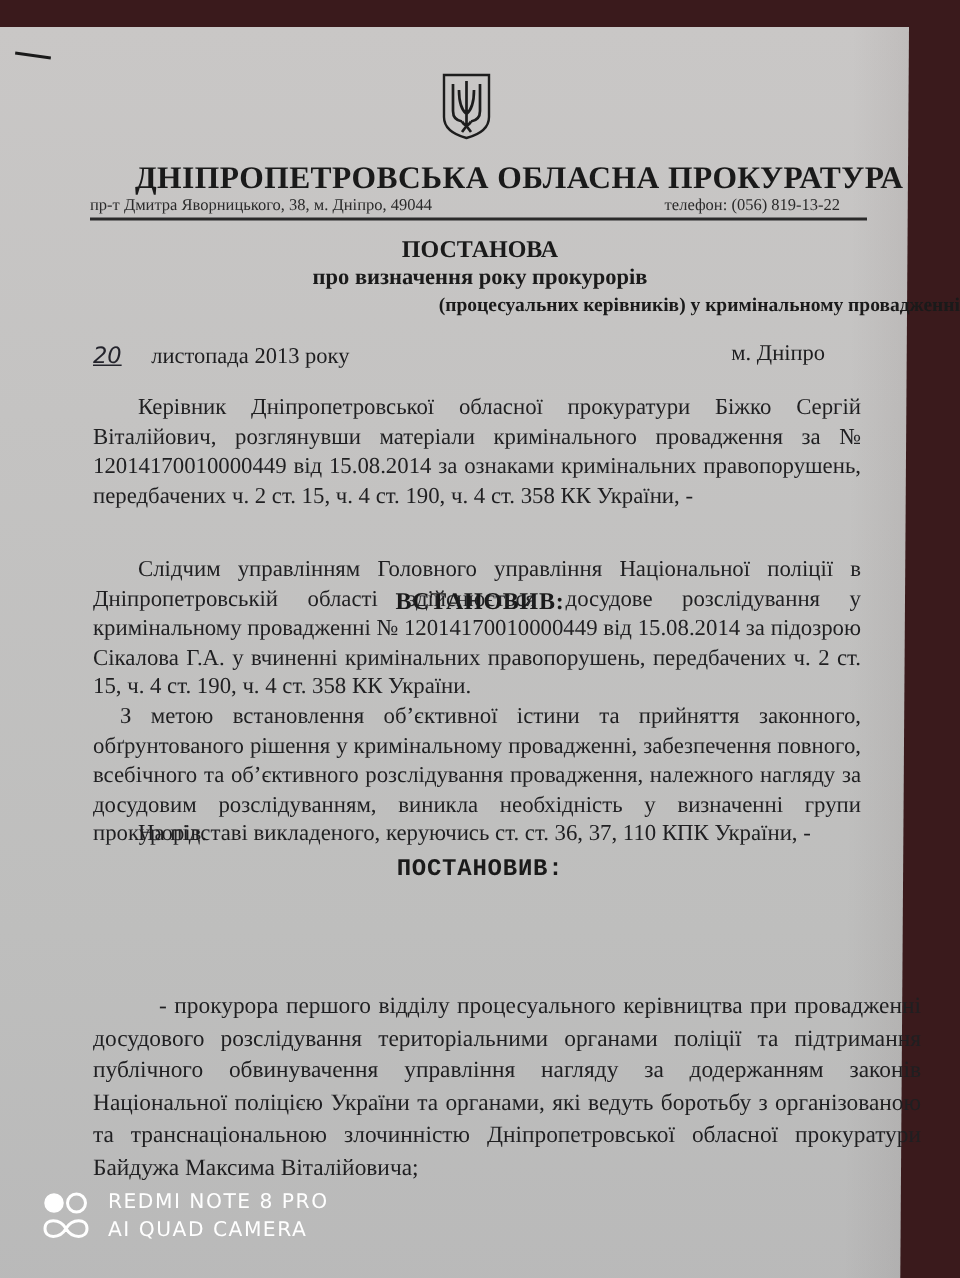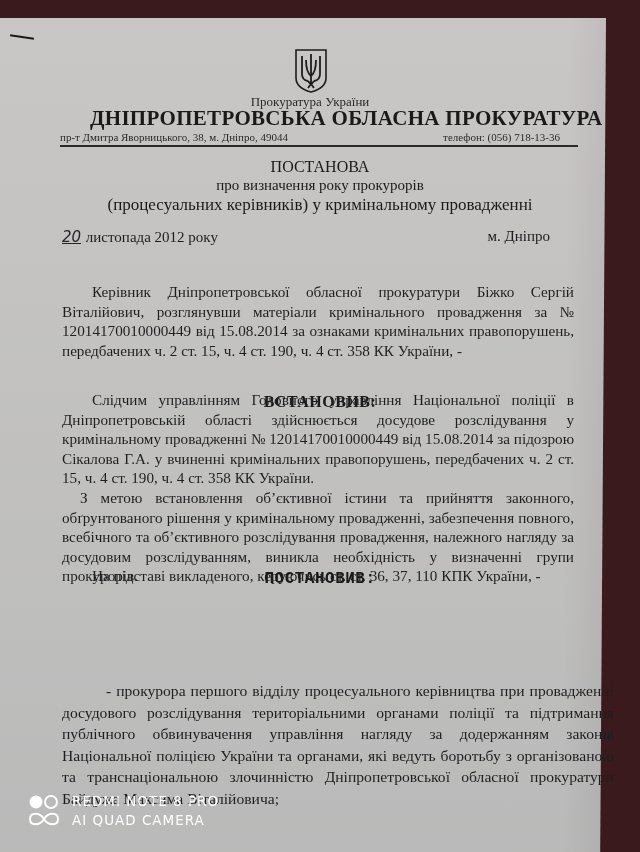--- a/index.html
+++ b/index.html
@@ -35,37 +35,37 @@
     font-size: 21px; font-weight: bold; letter-spacing: 0.3px; color: #1a1a1a;
     white-space: nowrap;
   }
   .addr-row {
     position: absolute; left: 60px; top: 131px; width: 518px;
     font-size: 11px; color: #2a2a2a; display: flex; justify-content: space-between;
     border-bottom: 2px solid #2a2a2a; padding-bottom: 2px;
   }
   .addr-row .phone { padding-right: 18px; }
   .title {
-    position: absolute; left: 0; width: 640px; text-align: center; font-weight: normal;
+    position: absolute; left: 0; width: 640px; text-align: center; font-weight: bold;
     color: #1a1a1a;
   }
   .t1 { top: 158px; font-size: 16px; }
   .t2 { top: 177px; font-size: 15px; }
-  .t3 { top: 195px; font-size: 17px; }
+  .t3 { top: 195px; font-size: 13px; text-align: right; }
   .date-row {
     position: absolute; left: 62px; top: 228px; width: 488px;
     font-size: 15px; display: flex; justify-content: space-between;
   }
   .handwritten {
     font-family: "DejaVu Sans", sans-serif; font-style: italic; font-size: 15px;
-    color: #24242c; text-decoration: underline; margin-right: 1px;
+    color: #24242c; text-decoration: underline; margin-right: 16px;
   }
   .para {
     position: absolute; left: 62px; width: 512px; font-size: 15.2px; line-height: 19.5px;
-    text-align: justify; color: #1f1f21; margin-top: 20px;
+    text-align: justify; color: #1f1f21;
   }
   .indent { text-indent: 30px; }
   .heading {
     position: absolute; left: 0; width: 640px; text-align: center; font-weight: bold;
     font-size: 16px; letter-spacing: 0.5px; color: #1a1a1a;
   }
   .p1 { top: 262px; }
   .h1 { top: 360px; margin-top: 33px; }
   .p2 { top: 370px; }
   .p4 { top: 468px; text-indent: 18px; }
@@ -88,35 +88,34 @@
 </div>
 <div class="pen-mark"></div>
 
 <div class="content">
 
   <svg class="trident" viewBox="0 0 34 46">
     <path d="M2 2 H32 V30 Q32 40 17 44 Q2 40 2 30 Z" fill="none" stroke="#1d1d1d" stroke-width="1.6"></path>
     <path d="M8 8 V26 Q8 32 14 33 M26 8 V26 Q26 32 20 33 M17 6 V36 M12 12 Q12 24 17 28 Q22 24 22 12 M14 33 Q17 38 20 33 M17 36 L14 40 M17 36 L20 40" fill="none" stroke="#1d1d1d" stroke-width="1.8"></path>
   </svg>
 
-  <div class="org-sub">Прокуратура України</div>
   <div class="org-main">ДНІПРОПЕТРОВСЬКА ОБЛАСНА ПРОКУРАТУРА</div>
   <div class="addr-row">
     <span>пр-т Дмитра Яворницького, 38, м. Дніпро, 49044</span>
-    <span class="phone">телефон: (056) 718-13-36</span>
+    <span class="phone">телефон: (056) 819-13-22</span>
   </div>
 
   <div class="title t1">ПОСТАНОВА</div>
   <div class="title t2">про визначення року прокурорів</div>
   <div class="title t3">(процесуальних керівників) у кримінальному провадженні</div>
 
   <div class="date-row">
     <span>
       <span class="handwritten">20</span>
-      <span>листопада 2012 року</span>
+      <span>листопада 2013 року</span>
     </span>
     <span>м. Дніпро</span>
   </div>
 
   <div class="para indent p1">Керівник Дніпропетровської обласної прокуратури Біжко Сергій Віталійович, розглянувши матеріали кримінального провадження за № 12014170010000449 від 15.08.2014 за ознаками кримінальних правопорушень, передбачених ч. 2 ст. 15, ч. 4 ст. 190, ч. 4 ст. 358 КК України, -</div>
 
   <div class="heading h1">ВСТАНОВИВ:</div>
 
   <div class="para indent p2">Слідчим управлінням Головного управління Національної поліції в Дніпропетровській області здійснюється досудове розслідування у кримінальному провадженні № 12014170010000449 від 15.08.2014 за підозрою Сікалова Г.А. у вчиненні кримінальних правопорушень, передбачених ч. 2 ст. 15, ч. 4 ст. 190, ч. 4 ст. 358 КК України.</div>
   <div class="para indent p4">З метою встановлення об’єктивної істини та прийняття законного, обґрунтованого рішення у кримінальному провадженні, забезпечення повного, всебічного та об’єктивного розслідування провадження, належного нагляду за досудовим розслідуванням, виникла необхідність у визначенні групи прокурорів.</div>

